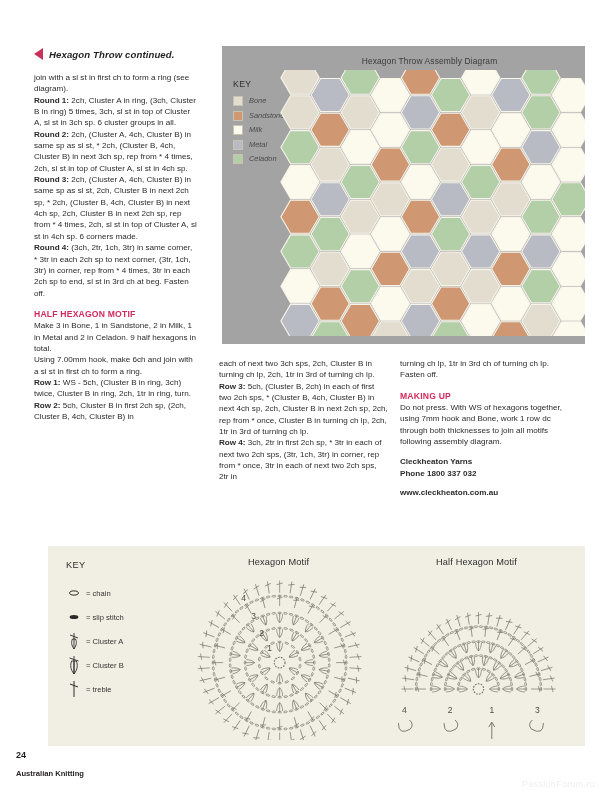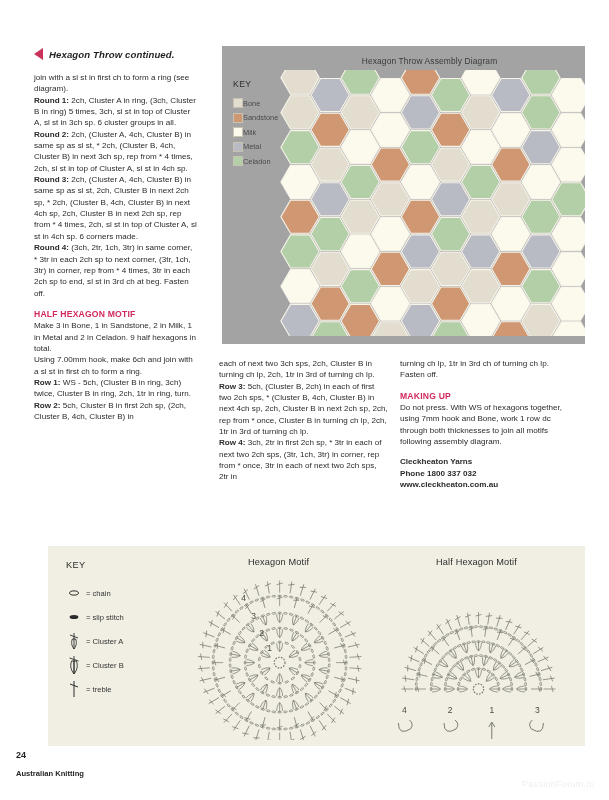--- a/index.html
+++ b/index.html
@@ -77,22 +77,22 @@
     font-size: 7.4px;
     color: #4a4a4a;
   }
   #assembly-key .keyword {
     font-size: 8.6px;
     color: #2f2f2f;
     letter-spacing: .4px;
     margin-bottom: 7px;
   }
   #assembly-key .krow {
-    display: flex; align-items: center;
-    height: 14.5px;
+    display: flex; align-items: flex-start;
+    gap: 6px; height: 14.5px; font-style: italic;
   }
   #assembly-key .sw {
     width: 10px; height: 10px;
     border: 0.6px solid #c9c3b1;
     box-sizing: border-box;
   }
   #hexfield {
     position: absolute;
     left: 58px; top: 24px;
     width: 305px; height: 266px;
@@ -187,21 +187,21 @@
     <p><span class="lead">Row 3:</span> 5ch, (Cluster B, 2ch) in each of first two 2ch sps, * (Cluster B, 4ch, Cluster B) in next 4ch sp, 2ch, Cluster B in next 2ch sp, 2ch, rep from * once, Cluster B in turning ch lp, 2ch, 1tr in 3rd of turning ch lp.</p>
     <p><span class="lead">Row 4:</span> 3ch, 2tr in first 2ch sp, * 3tr in each of next two 2ch sps, (3tr, 1ch, 3tr) in corner, rep from * once, 3tr in each of next two 2ch sps, 2tr in</p>
   </div>
 <div id="col-right" class="col">
     <p>turning ch lp, 1tr in 3rd ch of turning ch lp. Fasten off.</p>
     <p class="sechead">MAKING UP</p>
     <p>Do not press. With WS of hexagons together, using 7mm hook and Bone, work 1 row dc through both thicknesses to join all motifs following assembly diagram.</p>
     <div class="spacer"></div>
     <p style="font-weight: bold;">Cleckheaton Yarns</p>
     <p style="font-weight: bold;">Phone 1800 337 032</p>
-    <p style="font-weight: bold;">www.cleckheaton.com.au</p>
+    <p style="font-weight: bold; margin-top: 8px;">www.cleckheaton.com.au</p>
   </div>
 
 <div id="assembly">
   <div id="assembly-title">Hexagon Throw Assembly Diagram</div>
   <div id="assembly-key">
     <div class="keyword">KEY</div>
     <div id="assembly-key-rows">
         <div class="krow">
           <span class="sw" style="background: rgb(227, 221, 208);"></span>
           <span>Bone</span>

